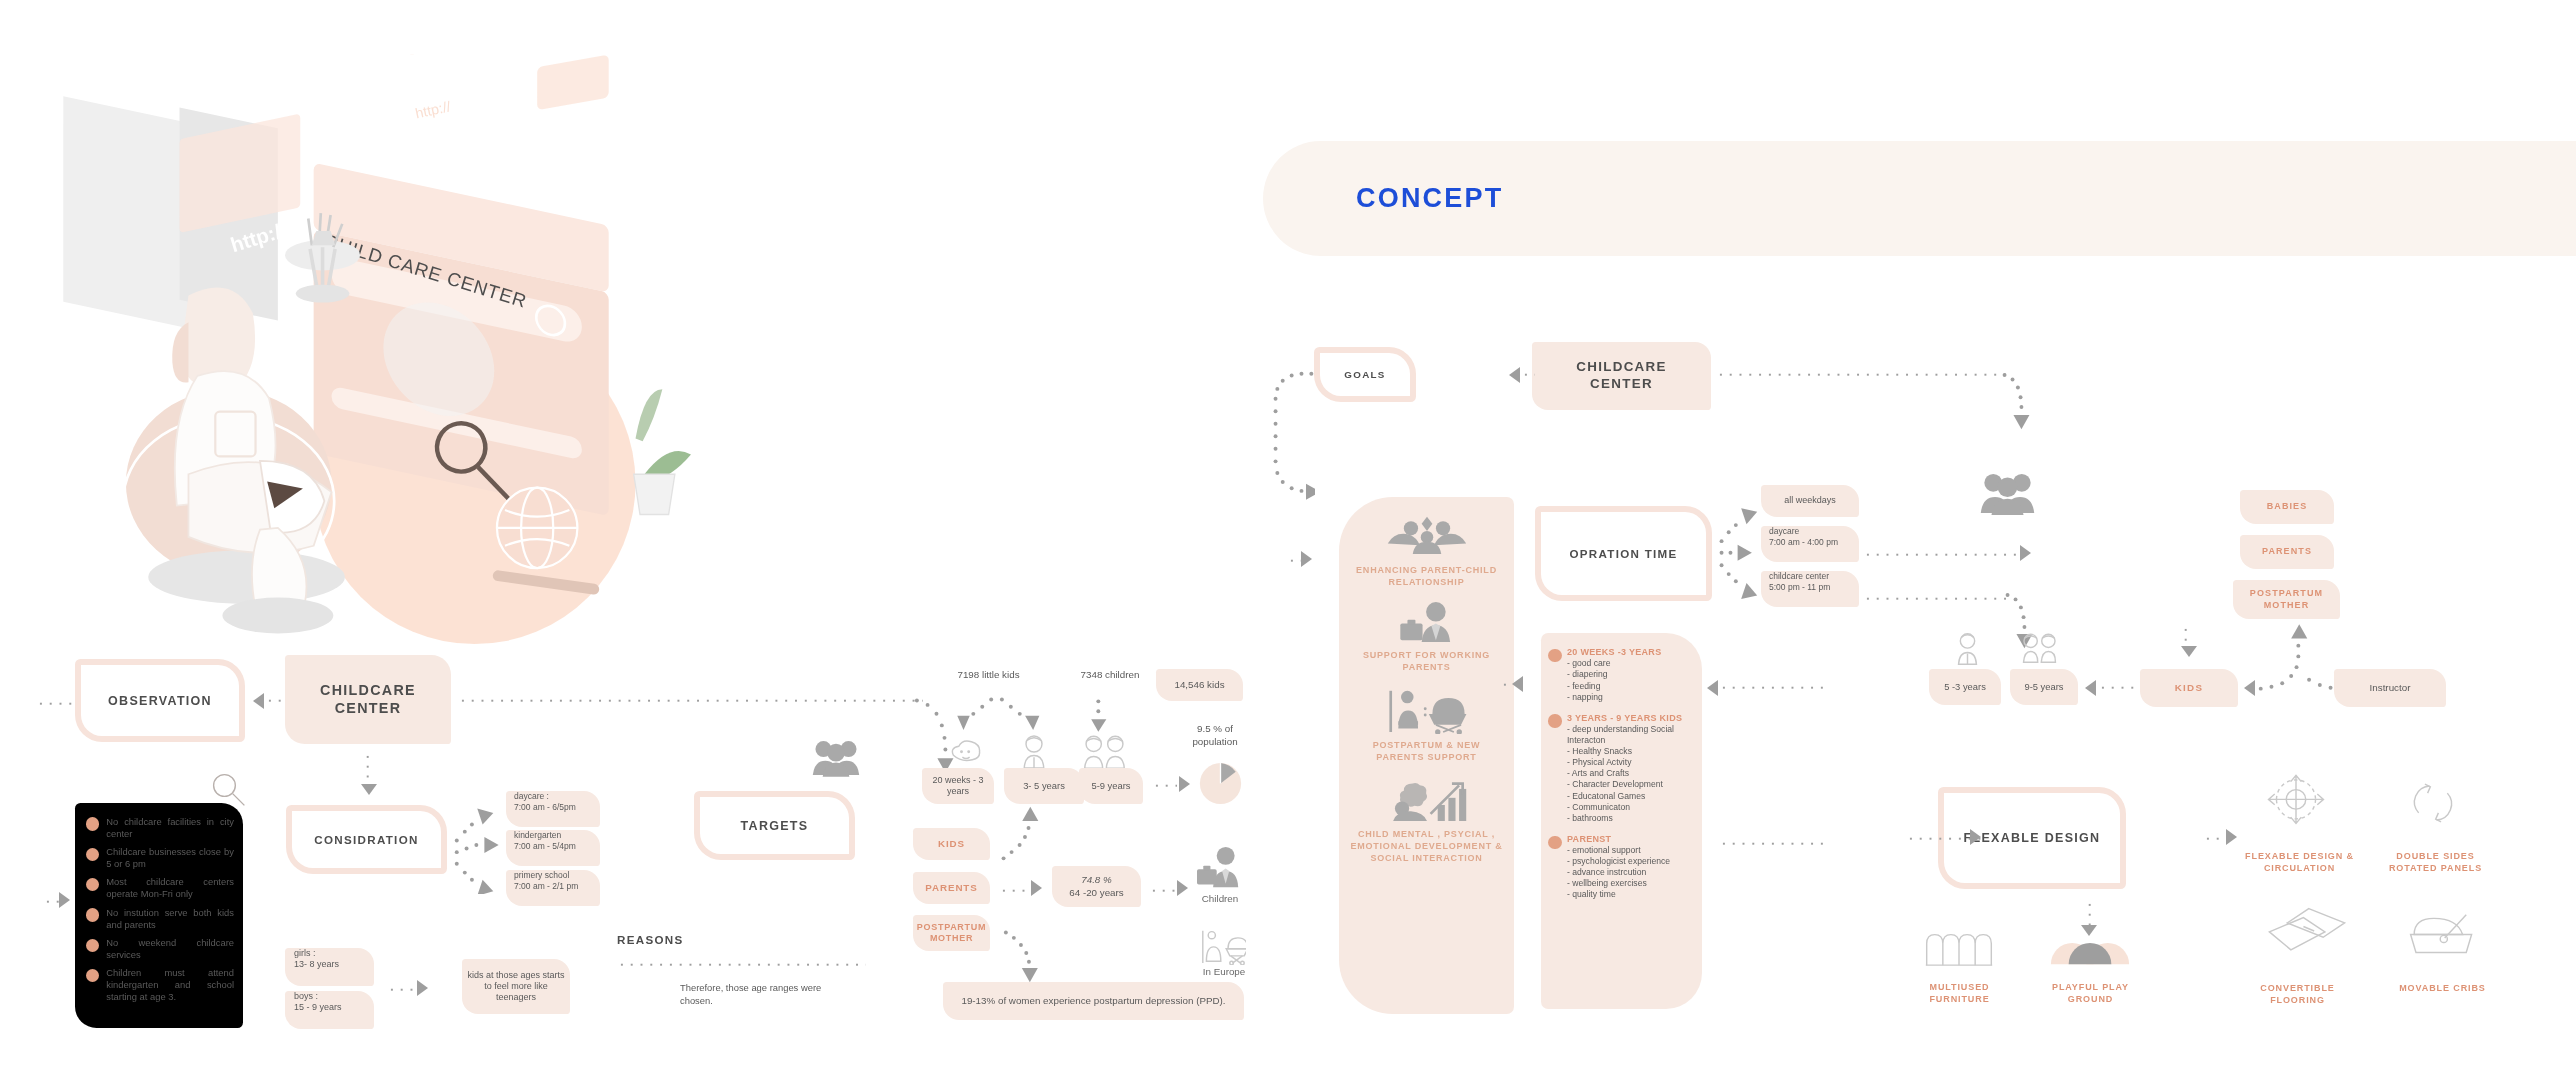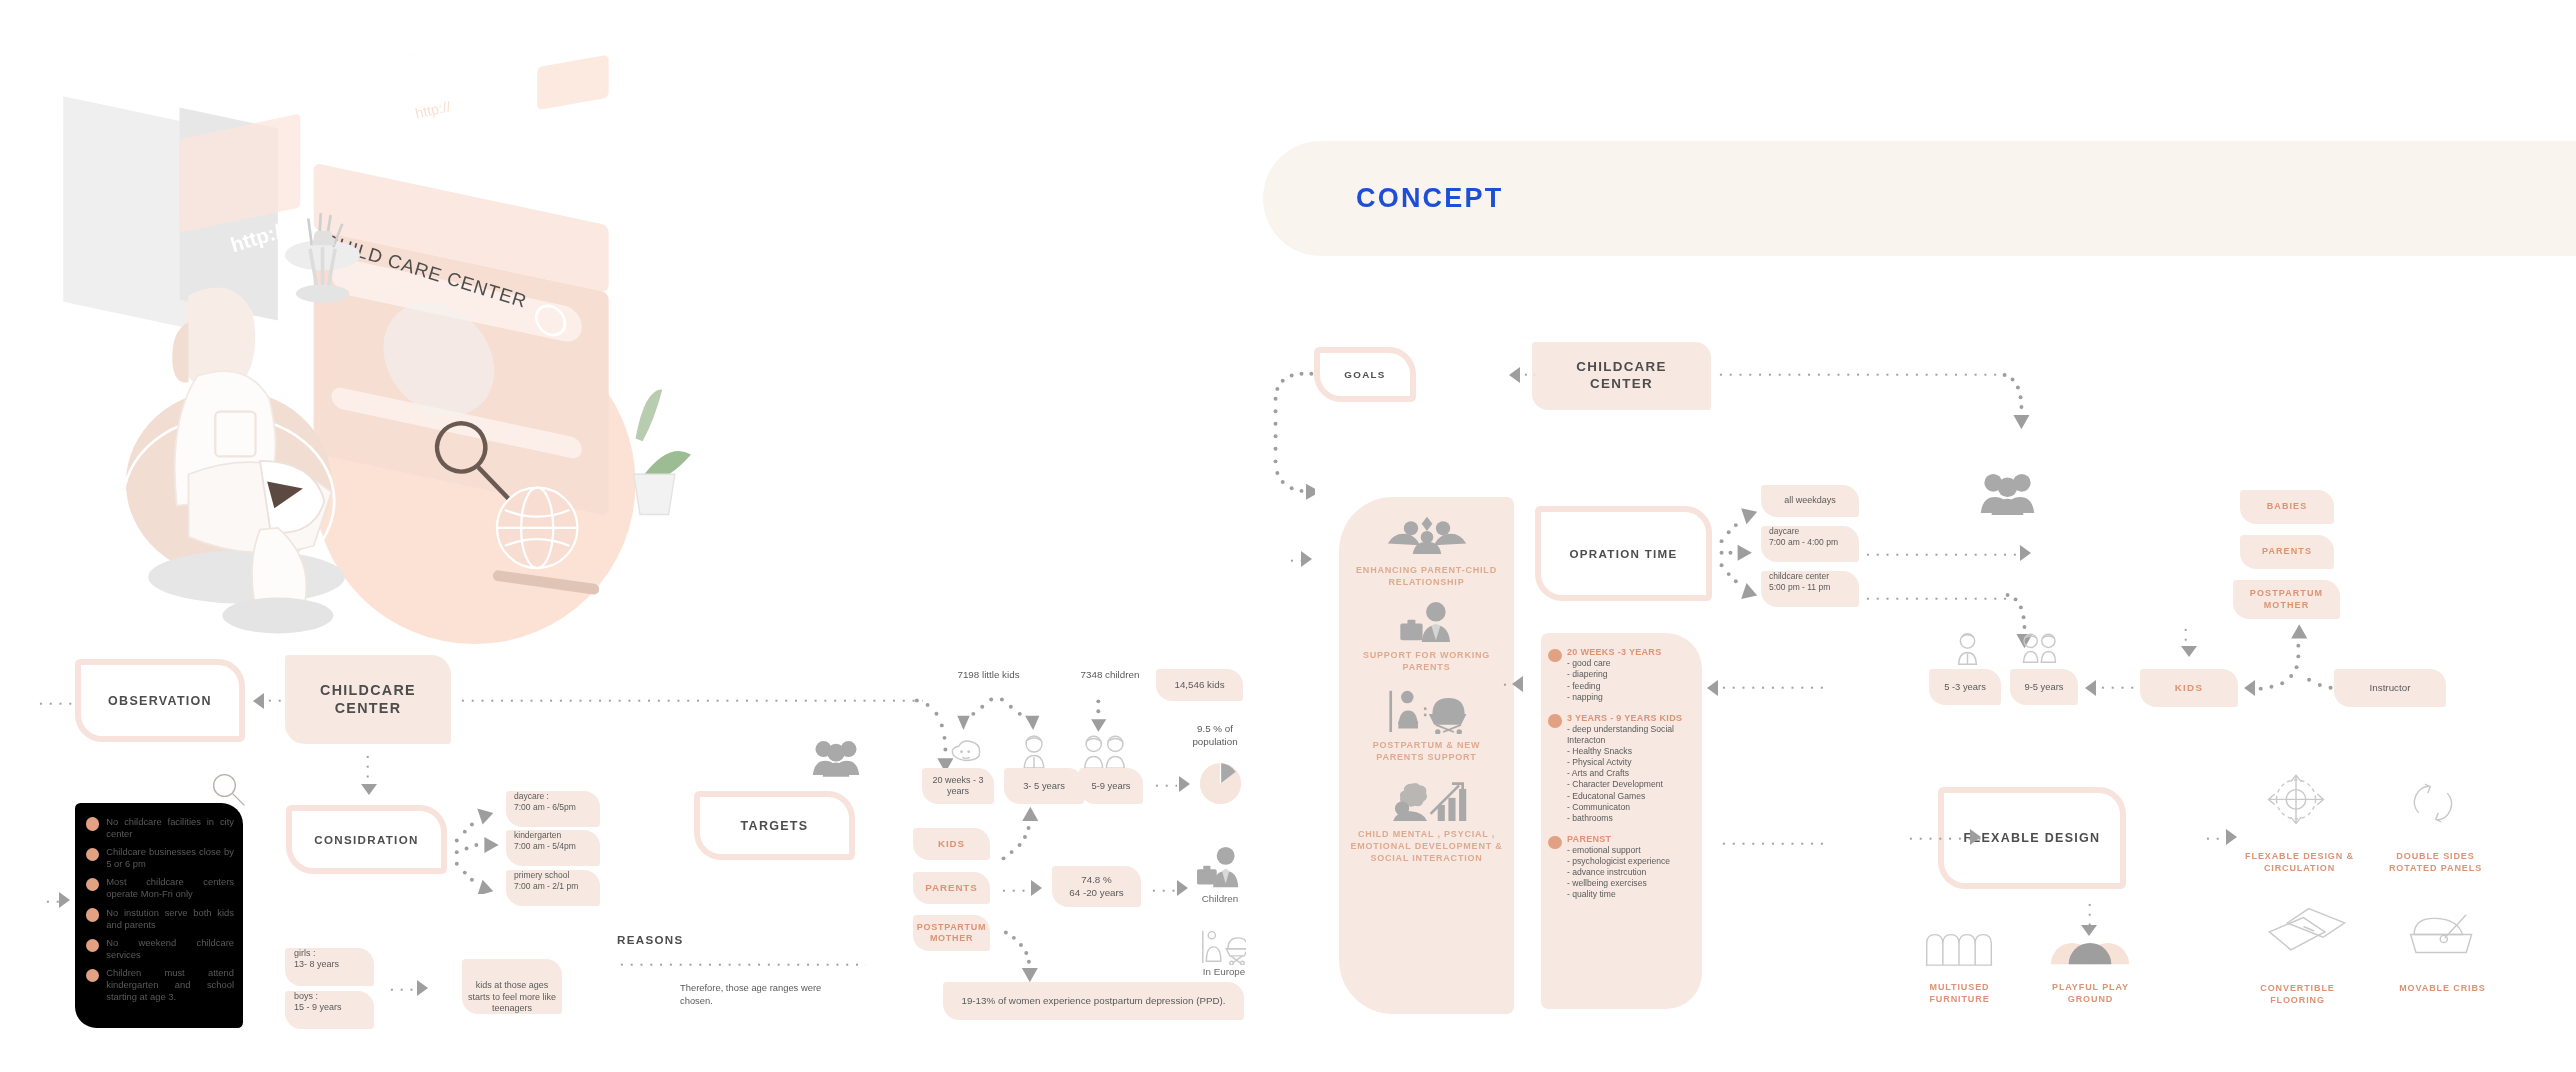--- a/index.html
+++ b/index.html
@@ -205,21 +205,21 @@
   <span style="font-size:9px;">girls :</span>
   <span style="font-size:9px;">13- 8 years</span>
 </div>
 <div class="abs pill lft" style="left:285px;top:991px;width:89px;height:38px;padding-left:9px;flex-direction:column;align-items:flex-start;">
   <span style="font-size:9px;">boys :</span>
   <span style="font-size:9px;">15 - 9 years</span>
 </div>
 <div class="abs dotsH" style="left:387px;top:987px;width:29px;"></div>
 <div class="abs arrR" style="left:417px;top:980px;"></div>
 
-<div class="abs pill" style="left:462px;top:959px;width:100px;height:55px;align-items:flex-end;">
+<div class="abs pill" style="left:462px;top:959px;width:108px;height:55px;">
   <span style="font-size:9px;padding:0 5.4px;">kids at those ages starts to feel more like teenagers</span>
 </div>
 
 <div class="abs outline" style="left:694px;top:791px;width:161px;height:69px;">
   <span class="hdg" style="font-size:12.5px;">TARGETS</span>
 </div>
 <div class="abs" style="left:913px;top:696px;width:63px;height:98px;">
   <svg width="63" height="98" viewBox="0 0 70 110">
       <g fill="#9e9e9e">
     <circle cx="4" cy="5" r="2.2"></circle>
@@ -337,21 +337,21 @@
     <circle cx="28" cy="38" r="2.2"></circle>
         <circle cx="32" cy="28" r="2.2"></circle>
     <polygon points="25,20 43,20 34,4"></polygon>
       </g>
     </svg>
 </div>
 <div class="abs dotsH" style="left:999px;top:888px;width:32px;"></div>
 <div class="abs arrR" style="left:1031px;top:880px;"></div>
 
 <div class="abs pill" style="left:1052px;top:866px;width:89px;height:41px;flex-direction:column;">
-  <span style="font-size:9.8px;">74.8 %</span>
+  <span style="font-size:9.8px;font-style:italic;">74.8 %</span>
   <span style="font-size:9.8px;">64 -20 years</span>
 </div>
 <div class="abs dotsH" style="left:1149px;top:888px;width:27px;"></div>
 <div class="abs arrR" style="left:1177px;top:880px;"></div>
 
 <div class="abs" style="left:1195px;top:846px;">
   <svg width="47" height="43" viewBox="0 0 52 48" class="icoS">
     <circle cx="34" cy="11" r="10"></circle>
       <path d="M20 46 q1-18 14-18 q13 0 14 18 z"></path>
     <path d="M30 28 l4 14 l4-14 l-4-3 z" fill="#d9d9d9"></path>

